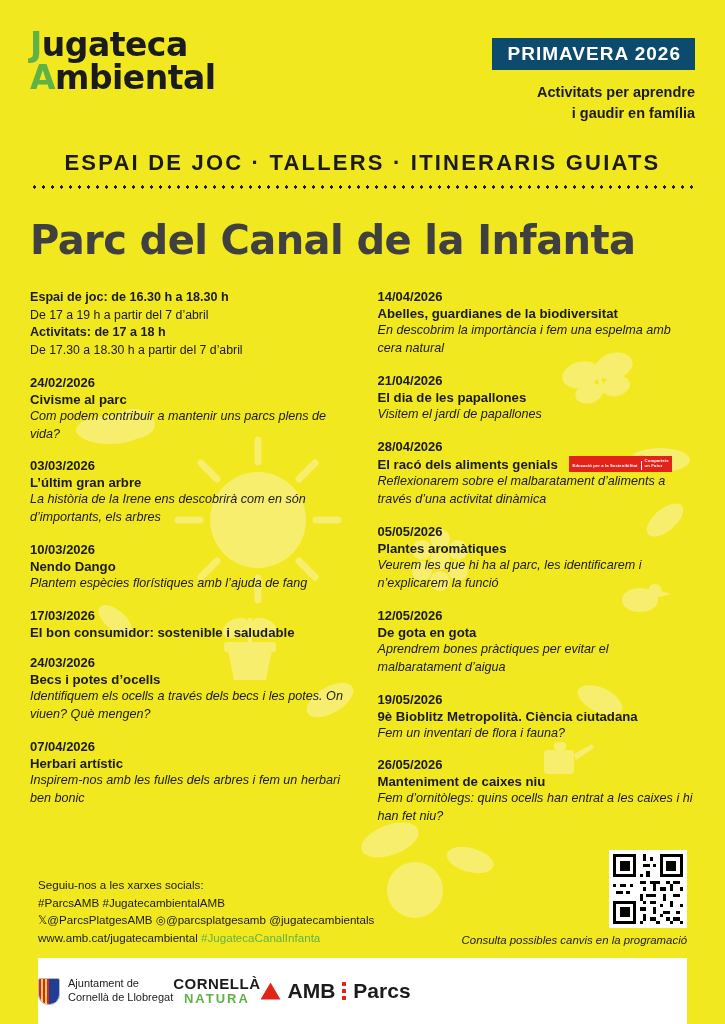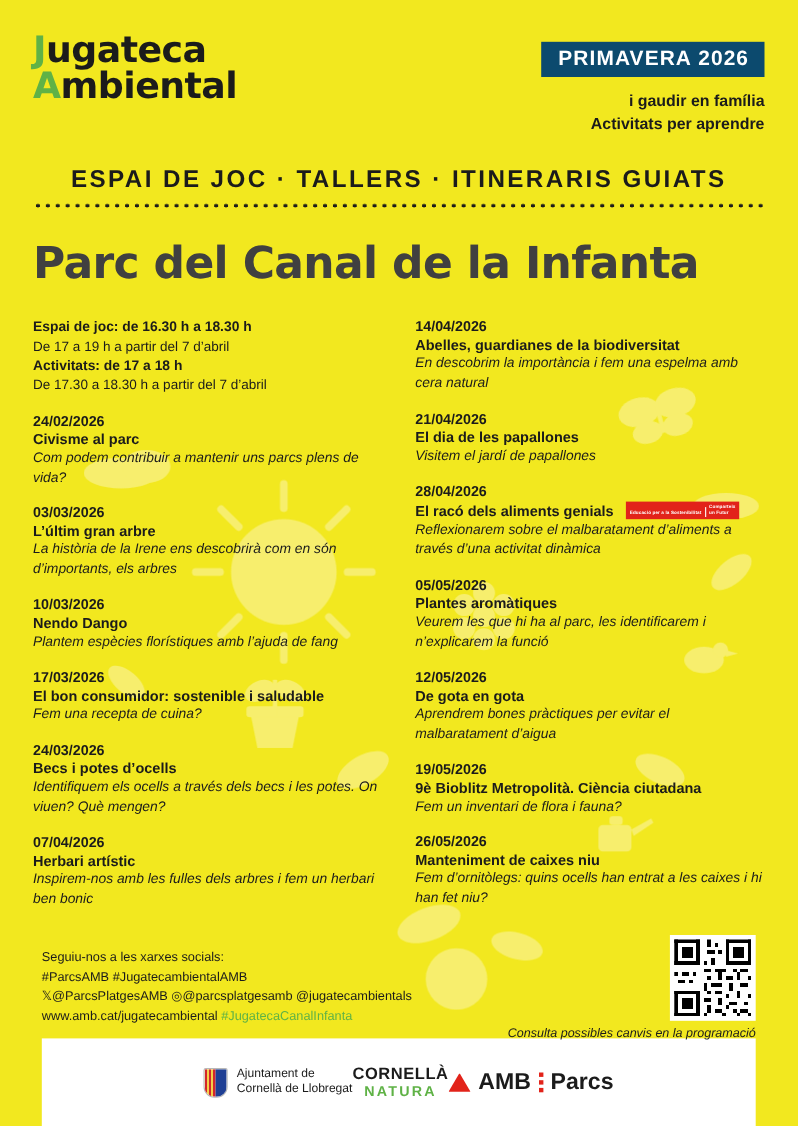--- a/index.html
+++ b/index.html
@@ -123,23 +123,23 @@
   }
   .qr svg { display: block; }
   .qr-note {
     position: absolute; right: 38px; bottom: 78px;
     font-size: 11.4px; font-style: italic;
   }
 
   .logos-bar {
     margin-top: 12px;
     background: #ffffff;
-    height: 80px;
+    height: 66px;
     margin-left: 38px; margin-right: 38px;
-    display: flex; align-items: center; justify-content: center; padding-left: 18px;
+    display: flex; align-items: center; justify-content: flex-start;
   }
   .logo-item { display: flex; align-items: center; gap: 8px; }
   .shield {
     width: 22px; height: 27px; background: #ffffff;
     border: 1px solid #b8b8b8;
     border-radius: 2px 2px 10px 10px;
     position: relative; overflow: hidden;
   }
   .shield .q1, .shield .q2 { position: absolute; width: 50%; height: 100%; }
   .shield .q1 { left: 0; background: repeating-linear-gradient(90deg,#d4262b 0 2px,#f4d04a 2px 4px); }
@@ -235,22 +235,22 @@
 <div class="page">
 
   <div class="header">
     <div class="logo">
       <div class="l1"><span class="green">J</span><span></span>ugateca</div>
       <div class="l2"><span class="green">A</span>mbiental</div>
     </div>
     <div class="header-right">
       <div class="season-badge">PRIMAVERA 2026</div>
       <div class="header-sub">
+        <div>Activitats per aprendre</div>
         <div>i gaudir en família</div>
-        <div>Activitats per aprendre</div>
       </div>
     </div>
   </div>
 
   <div class="strip-title">ESPAI DE JOC · TALLERS · ITINERARIS GUIATS</div>
   <div class="dotline"></div>
   <div class="main-title">Parc del Canal de la Infanta</div>
 
   <div class="columns">
 
@@ -273,21 +273,20 @@
         <div class="desc">La història de la Irene ens descobrirà com en són d’importants, els arbres</div>
       </div>
       <div class="entry">
         <div class="date">10/03/2026</div>
         <div class="name">Nendo Dango</div>
         <div class="desc">Plantem espècies florístiques amb l’ajuda de fang</div>
       </div>
       <div class="entry">
         <div class="date">17/03/2026</div>
         <div class="name">El bon consumidor: sostenible i saludable</div>
-        <div class="desc">Fem una recepta de cuina?</div>
       </div>
       <div class="entry">
         <div class="date">24/03/2026</div>
         <div class="name">Becs i potes d’ocells</div>
         <div class="desc">Identifiquem els ocells a través dels becs i les potes. On viuen? Què mengen?</div>
       </div>
       <div class="entry">
         <div class="date">07/04/2026</div>
         <div class="name">Herbari artístic</div>
         <div class="desc">Inspirem-nos amb les fulles dels arbres i fem un herbari ben bonic</div>

